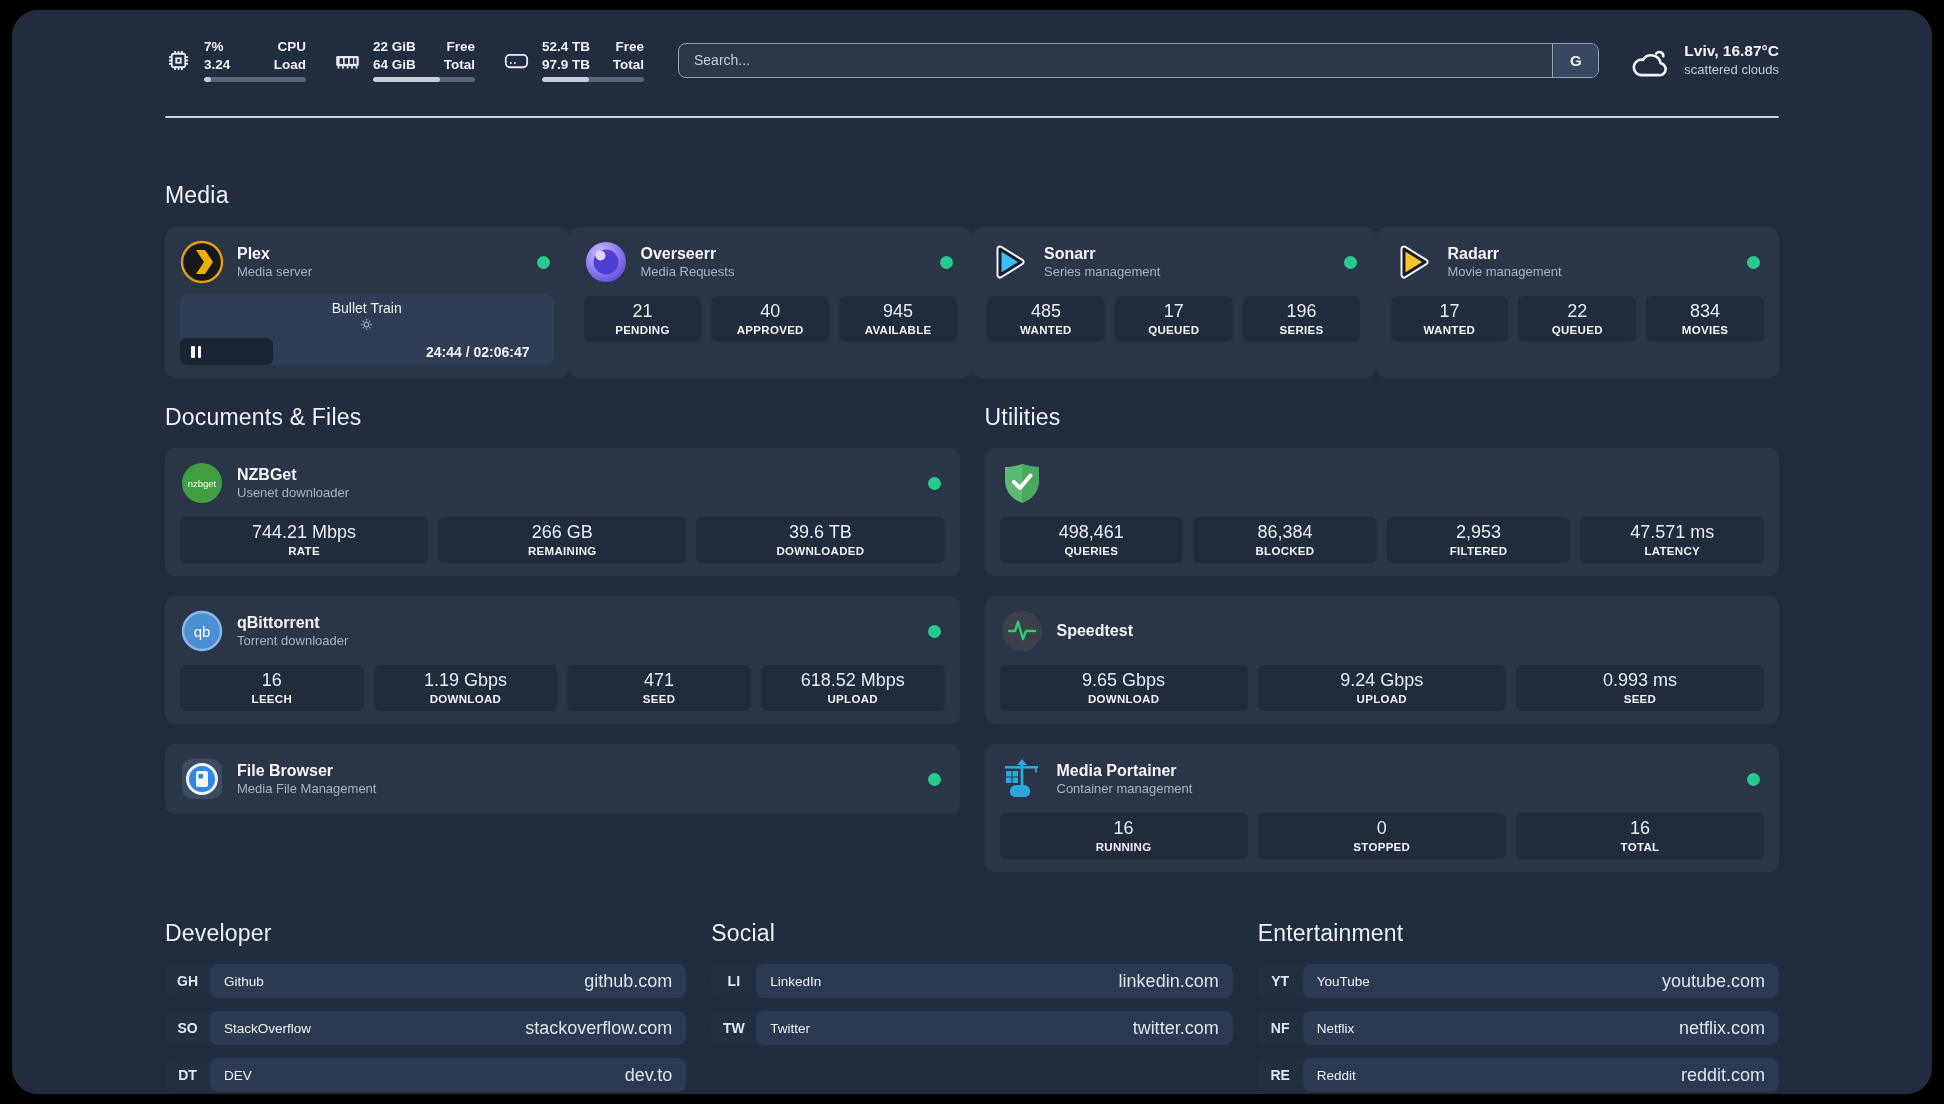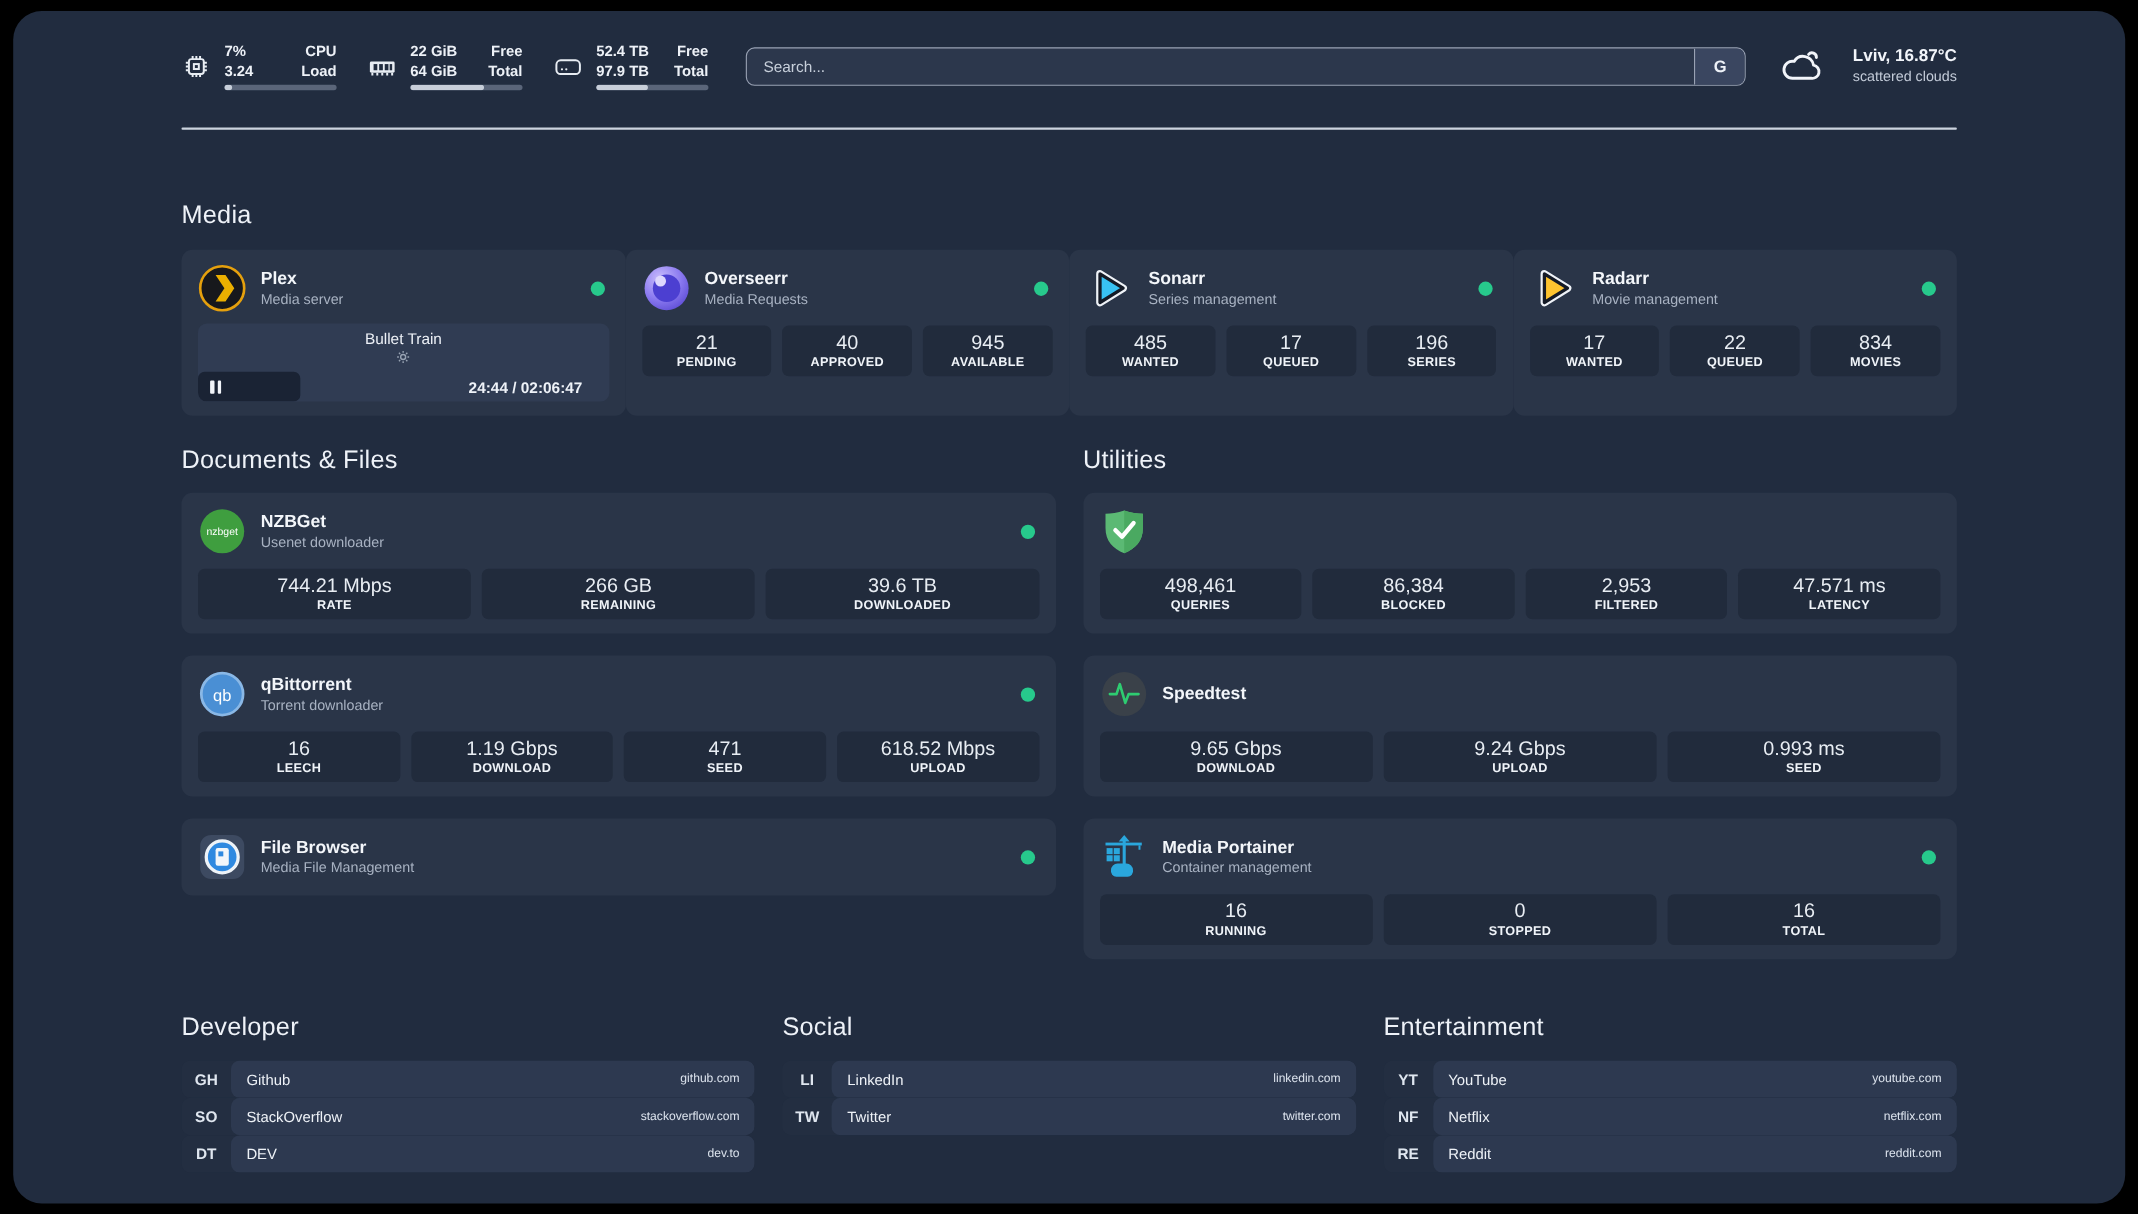--- a/index.html
+++ b/index.html
@@ -18,21 +18,21 @@
   .sys-col.right { align-items:flex-end; }
   .sys-text { font-size:13.5px; font-weight:600; color:#edf1f7; line-height:1.3; white-space:nowrap; }
   .sys-bar { height:5px; border-radius:3px; background:#5a6579; overflow:hidden; }
   .sys-fill { height:100%; border-radius:3px; background:#c7ced9; }
 
   .search { flex:1; height:35px; margin-right:30px; border:1px solid #99a2b4; border-radius:8px; background:#2c374c; display:flex; overflow:hidden; }
   .search input { flex:1; background:transparent; border:none; outline:none; color:#e5eaf1; font-size:14px; padding:0 15px; font-family:"Liberation Sans", sans-serif; }
   .search input::placeholder { color:#c7cfda; }
   .search-engine { width:46px; border-left:1px solid #99a2b4; background:#3a4660; color:#eef2f8; font-size:15px; font-weight:600; display:flex; align-items:center; justify-content:center; cursor:pointer; }
 
-  .weather { display:flex; align-items:flex-start; gap:25px; }
+  .weather { display:flex; align-items:flex-end; gap:13px; }
   .weather-icon { width:42px; height:34px; }
   .weather-loc { font-size:15.5px; font-weight:600; color:#f2f5fa; line-height:1.3; }
   .weather-cond { font-size:13px; color:#c3cbd8; line-height:1.3; }
 
   .divider { margin-top:32px; height:2px; background:#ccd3de; border-radius:1px; }
 
   
   .section-title { font-size:23px; font-weight:500; color:#eef2f8; letter-spacing:.2px; line-height:30px; }
   .mt-media { margin:62px 0 17px; }
   .cols-2 { display:grid; grid-template-columns:1fr 1fr; gap:0 25px; margin-top:24px; align-items:start; }
@@ -60,25 +60,25 @@
   .np-title-row { display:flex; align-items:center; justify-content:space-between; padding:6px 12px 5px;flex-direction:column; }
   .np-title { font-size:14px; color:#edf1f7; }
   .np-icon { width:17px; height:17px; }
   .np-progress { position:relative; height:27px; }
   .np-fill { position:absolute; left:0; top:0; bottom:0; background:#1a2334; border-radius:6px; display:flex; align-items:center; padding-left:11px; }
   .pause-icon { display:flex; gap:3px; }
   .pause-icon span { display:block; width:3.5px; height:12px; background:#f2f5fa; border-radius:1px; }
   .np-time { position:absolute; right:24px; top:0; height:100%; display:flex; align-items:center; font-size:14px; font-weight:600; color:#eef2f8; }
 
   
-  .bm-row { display:flex; height:34px; border-radius:8px; overflow:hidden; cursor:pointer; }
+  .bm-row { display:flex; height:34px; border-radius:8px; overflow:hidden; margin-bottom:13px; cursor:pointer; }
   .bm-abbr { width:52px; background:#232e41; margin-right:-7px; color:#dfe6ef; font-size:14px; font-weight:600; display:flex; align-items:center; justify-content:center; padding-right:7px; border-radius:8px 0 0 8px; }
   .bm-pill { flex:1; background:#2d3950; border-radius:8px; display:flex; align-items:center; justify-content:space-between; padding:0 14px; }
   .bm-name { font-size:13.5px; color:#eef2f7; }
-  .bm-url { font-size:11px; color:#dce3ed; }
+  .bm-url { font-size:18px; color:#dce3ed; }
 </style>
 </head>
 <body>
 
 <div class="page">
 <div class="dashboard">
 
   <div class="header">
     <div class="sys-stats">
 

